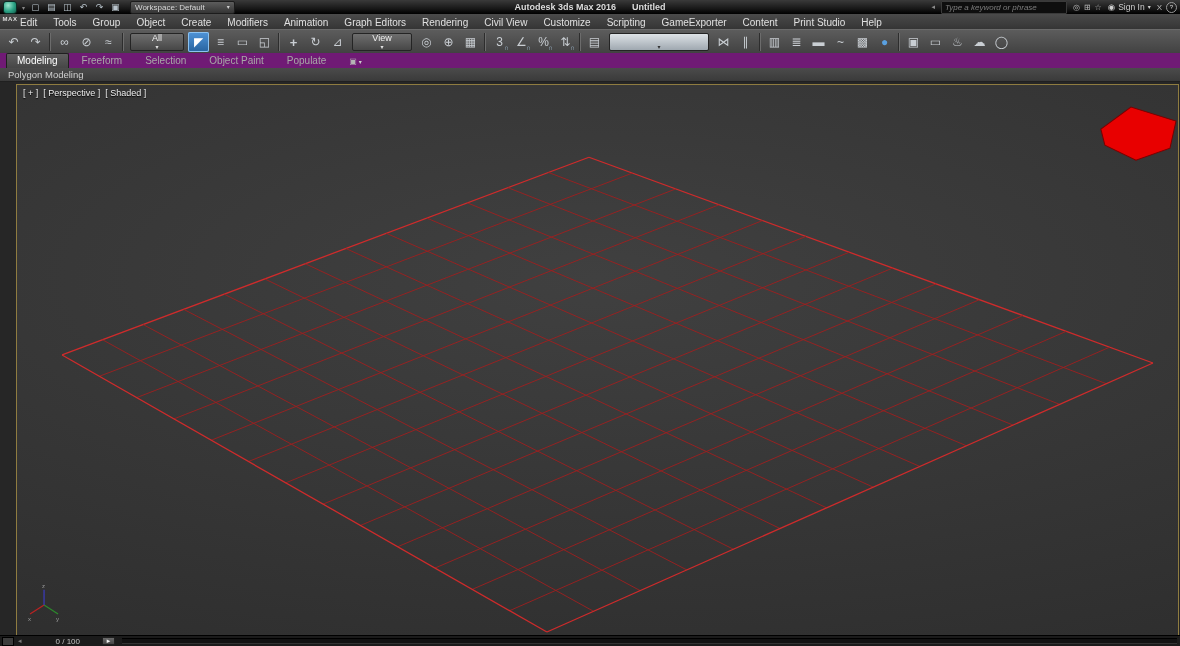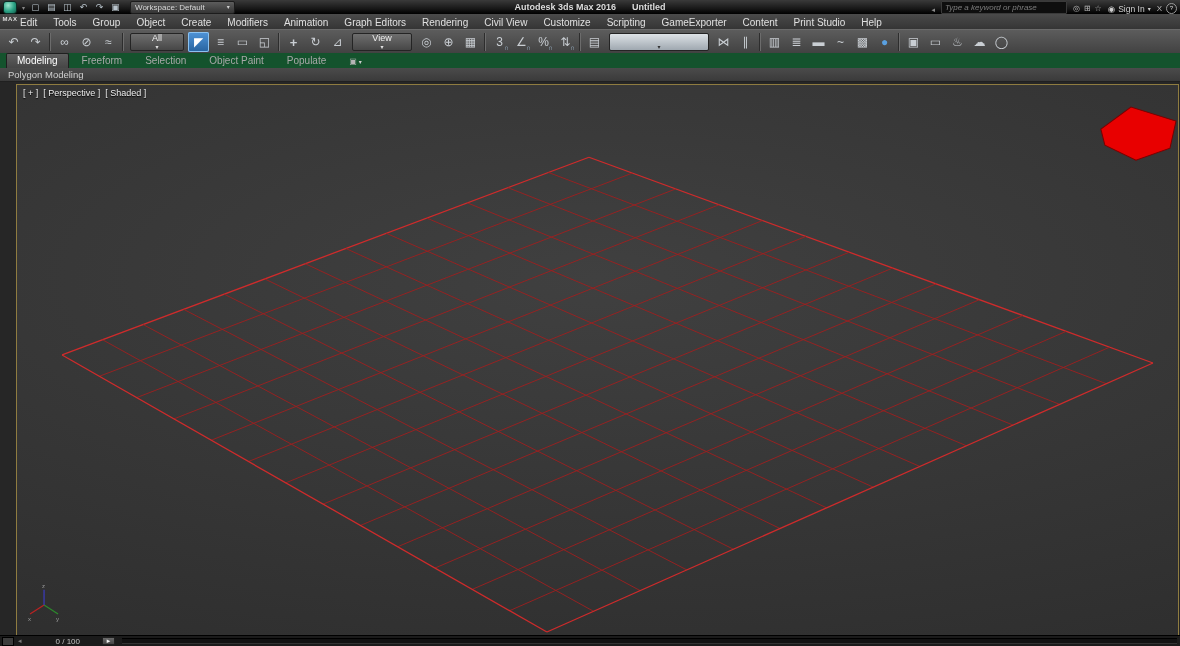--- a/index.html
+++ b/index.html
@@ -28,21 +28,21 @@
   .qat-btn{width:15px;height:12px;display:flex;align-items:center;justify-content:center;color:#b9c4cc;font-size:9px;}
   .qat-glyph{line-height:1;}
   .workspace-dd{
     height:11px;min-width:86px;margin-left:4px;padding:0 4px;
     background:linear-gradient(#5d5d5d,#343434);border:1px solid #1c1c1c;border-radius:2px;
     display:flex;align-items:center;justify-content:space-between;gap:22px;
     font-size:8px;color:#d8d8d8;white-space:nowrap;
   }
   .dd-arrow{font-size:6px;color:#cfcfcf;line-height:1;}
   .title-center{position:absolute;left:50%;transform:translateX(-50%);display:flex;gap:16px;color:#dcdcdc;font-size:9px;white-space:nowrap;font-weight:bold;}
-  .title-right{position:absolute;right:3px;top:0;height:14px;display:flex;align-items:flex-end;gap:6px;}
+  .title-right{position:absolute;right:3px;top:0;height:14px;display:flex;align-items:center;gap:6px;}
   .ic-collapse{color:#8a8a8a;font-size:7px;}
   .search{
     width:118px;height:11px;background:#0e0e0e;border:1px solid #3a3a3a;border-radius:1px;
     color:#ddd;font-size:8px;padding:0 3px;outline:none;
   }
   .search::placeholder{color:#7d7d7d;font-style:italic;}
   .ic-icons{display:flex;align-items:center;gap:4px;}
   .ic-btn{display:flex;align-items:center;justify-content:center;color:#b9b9b9;font-size:8px;height:12px;}
   .help-badge .ic-glyph{display:inline-flex;width:9px;height:9px;border:1px solid #9a9a9a;border-radius:50%;
     align-items:center;justify-content:center;font-size:6px;color:#ddd;}
@@ -79,21 +79,21 @@
     font-size:9px;color:#f0f0f0;flex-direction:column;
   }
   .tb-dropdown.light{background:linear-gradient(#dde2e6,#9fa8b0);color:#222;}
   .tb-dropdown.light .dd-arrow,.tb-dropdown.light .tb-dd-arrow{color:#333;}
   .tb-dd-val{line-height:1;overflow:hidden;white-space:nowrap;}
   .tb-dd-arrow{font-size:6px;color:#e2e2e2;line-height:1;}
 
   
   .ribbon-tabs-row{
     position:absolute;top:53px;left:0;right:0;height:15px;
-    background:#14532d;border-bottom:1px solid #242424;
+    background:#701a75;border-bottom:1px solid #242424;
     display:flex;align-items:flex-end;padding-left:6px;gap:3px;z-index:10;
   }
   .tabs{display:flex;align-items:flex-end;gap:3px;height:100%;}
   .tab{padding:1px 10px 2px;font-size:10px;color:#a8a8a8;white-space:nowrap;}
   .tab.active{background:linear-gradient(#5f5f5f,#464646);color:#fff;border:1px solid #1f1f1f;border-bottom:none;border-radius:2px 2px 0 0;}
   .ribbon-toggle{display:flex;align-items:center;gap:2px;margin:0 0 2px 10px;color:#b5b5b5;font-size:8px;}
 
   
   .panel-strip{
     position:absolute;top:68px;left:0;right:0;height:13px;

